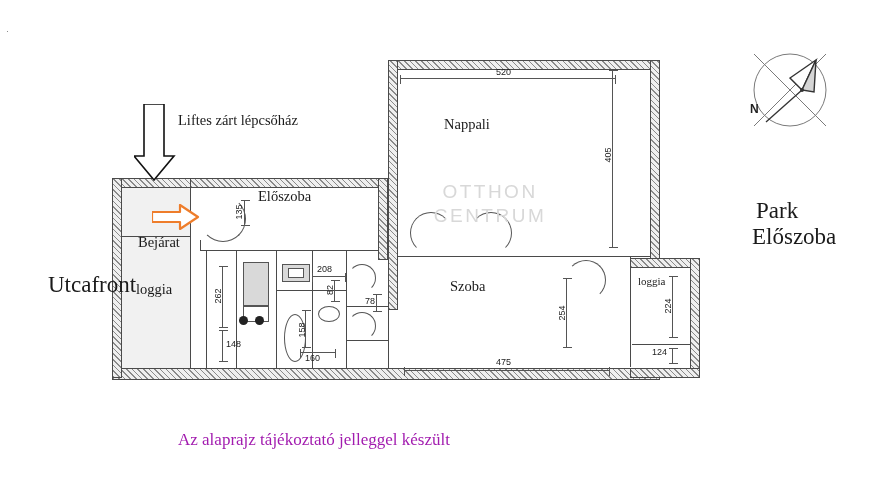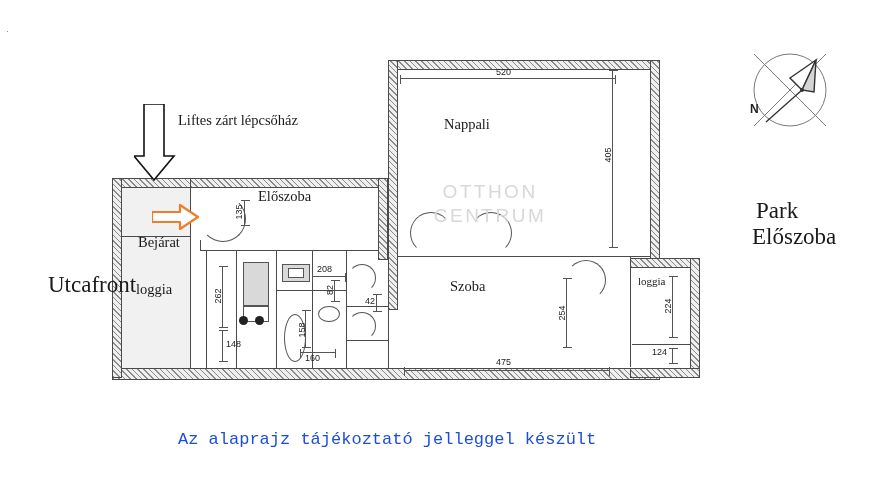--- a/index.html
+++ b/index.html
@@ -153,23 +153,23 @@
   
   #compass { left: 744px; top: 44px; width: 92px; height: 92px; }
   .compass-n {
     font-family: "Liberation Sans", sans-serif;
     font-size: 12px;
     font-weight: 700;
     color: #222;
   }
 
   .caption {
-    font-family: Liberation Mono, monospace;
+    font-family: Liberation Serif, serif;
     font-size: 17px;
-    color: #1d4ed8;
+    color: #a21caf;
   }
   .tiny-mark {
     font-size: 9px;
     color: #555;
   }
 </style>
 </head>
 <body>
 
 <div id="page">
@@ -259,21 +259,21 @@
   <div class="abs dimline-v" style="left:222px; top:330px; height:32px;"></div>
   <div class="abs dim" style="left:226px; top:339px;">148</div>
 
   <div class="abs dimline-h" style="left:312px; top:276px; width:34px;"></div>
   <div class="abs dim" style="left:317px; top:264px;">208</div>
 
   <div class="abs dimline-v" style="left:334px; top:280px; height:22px;"></div>
   <div class="abs dim dim-v" style="left:325px; top:285px;">82</div>
 
   <div class="abs dimline-v" style="left:376px; top:294px; height:18px;"></div>
-  <div class="abs dim" style="left:365px; top:296px;">42</div>
+  <div class="abs dim" style="left:365px; top:296px;">78</div>
 
   <div class="abs dimline-v" style="left:305px; top:310px; height:38px;"></div>
   <div class="abs dim dim-v" style="left:294px; top:325px;">158</div>
 
   <div class="abs dimline-h" style="left:300px; top:352px; width:36px;"></div>
   <div class="abs dim" style="left:305px; top:353px;">160</div>
 
   <div class="abs label label-md" style="left:444px; top:116px;">Nappali</div>
   <div class="abs label label-md" style="left:258px; top:188px;">Előszoba</div>
   <div class="abs label label-md" style="left:450px; top:278px;">Szoba</div>

